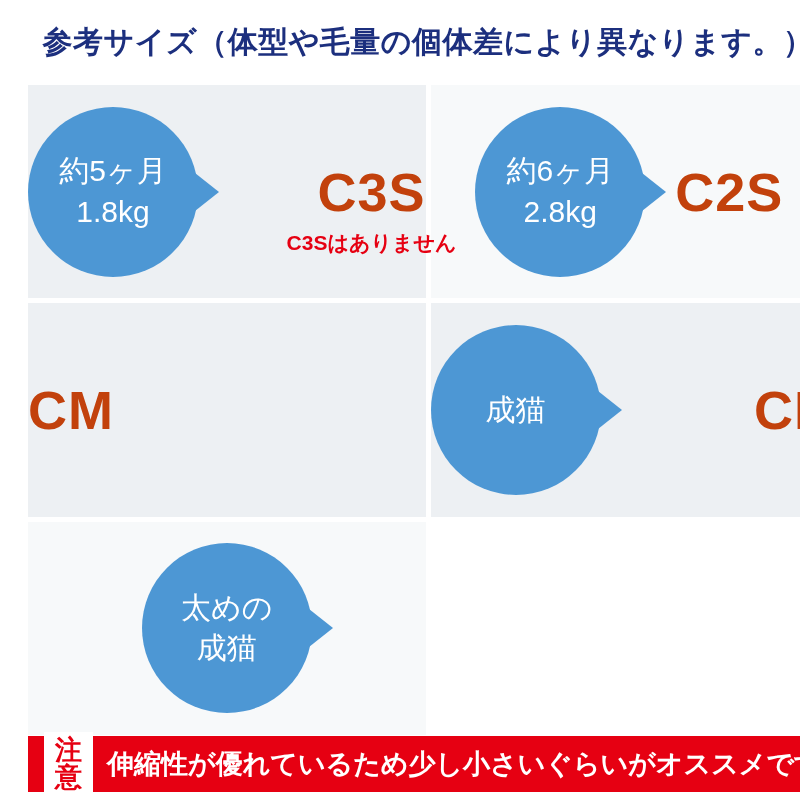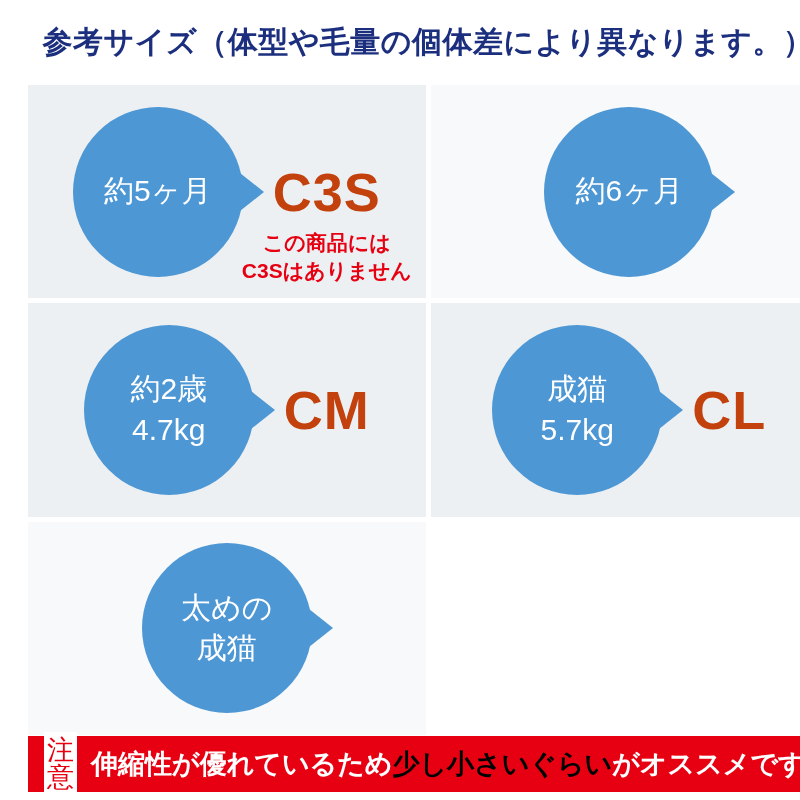--- a/index.html
+++ b/index.html
@@ -27,21 +27,21 @@
     display:grid;
     grid-template-columns:1fr 1fr;
     grid-template-rows:1fr 1fr 1fr;
     gap:5px;
     background:#ffffff;
   }
   .cell{
     display:flex;align-items:center;justify-content:center;
     gap:30px;
   }
-  .bgA{background:#edf0f3;}
+  .bgA{background:#edf0f3;justify-content:space-between;}
   .bgB{background:#f7f9fa;}
   
   .bubble{
     position:relative;
     width:170px;height:170px;flex:0 0 170px;
     border-radius:50%;
     background:#4d97d4;
     display:flex;flex-direction:column;
     align-items:center;justify-content:center;
     color:#ffffff;
@@ -79,78 +79,76 @@
     position:absolute;
     left:0;right:0;bottom:8px;
     height:56px;
     background:#e60012;
     display:flex;align-items:center;
     padding-left:16px;
     box-sizing:border-box;
   }
   .badge{
     background:#ffffff;color:#e60012;
-    font-size:27px;font-weight:400;
-    padding:5px 3px;
+    font-size:27px;font-weight:700;
+    padding:5px 11px;
     margin-right:14px;
     line-height:1;
   }
   .ftext{
     color:#ffffff;
     font-size:27px;font-weight:700;
     white-space:nowrap;
   }
-  .hl{color:#000000;}
+  .hl{color:#ffffff;}
 </style>
 </head>
 <body>
 
 <div class="canvas">
 
   <div class="header">参考サイズ（体型や毛量の個体差により異なります。）</div>
 
   <div class="grid">
 
     <div class="cell bgA">
       <div class="bubble">
         <span>約5ヶ月</span>
+        <span>1.8kg</span>
         <div class="pointer"></div>
       </div>
       <div class="label-wrap">
         <div class="size-label">C3S</div>
         <div class="note">
-          <div>この商品には</div>
           <div>C3Sはありません</div>
         </div>
       </div>
     </div>
 
     <div class="cell bgB">
       <div class="bubble">
         <span>約6ヶ月</span>
+        <span>2.8kg</span>
         <div class="pointer"></div>
+      </div>
+      <div class="label-wrap">
+        <div class="size-label">C2S</div>
       </div>
     </div>
 
 
     <div class="cell bgA">
-      <div class="bubble">
-        <span>約2歳</span>
-        <span>4.7kg</span>
-        <div class="pointer"></div>
-      </div>
       <div class="label-wrap">
         <div class="size-label">CM</div>
       </div>
     </div>
 
     <div class="cell bgA">
       <div class="bubble">
         <span>成猫</span>
-        <span>5.7kg</span>
         <div class="pointer"></div>
       </div>
       <div class="label-wrap">
         <div class="size-label">CL</div>
       </div>
     </div>
 
     <div class="cell bgB">
       <div class="bubble">
         <span>太めの</span>

